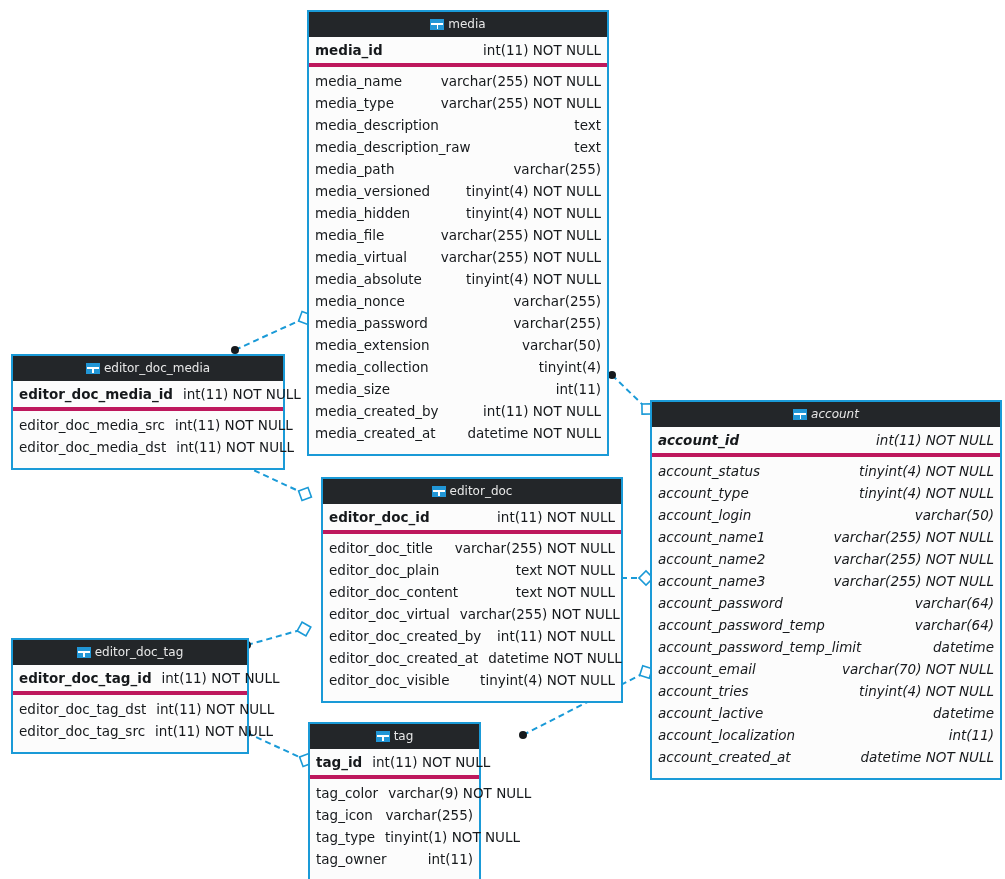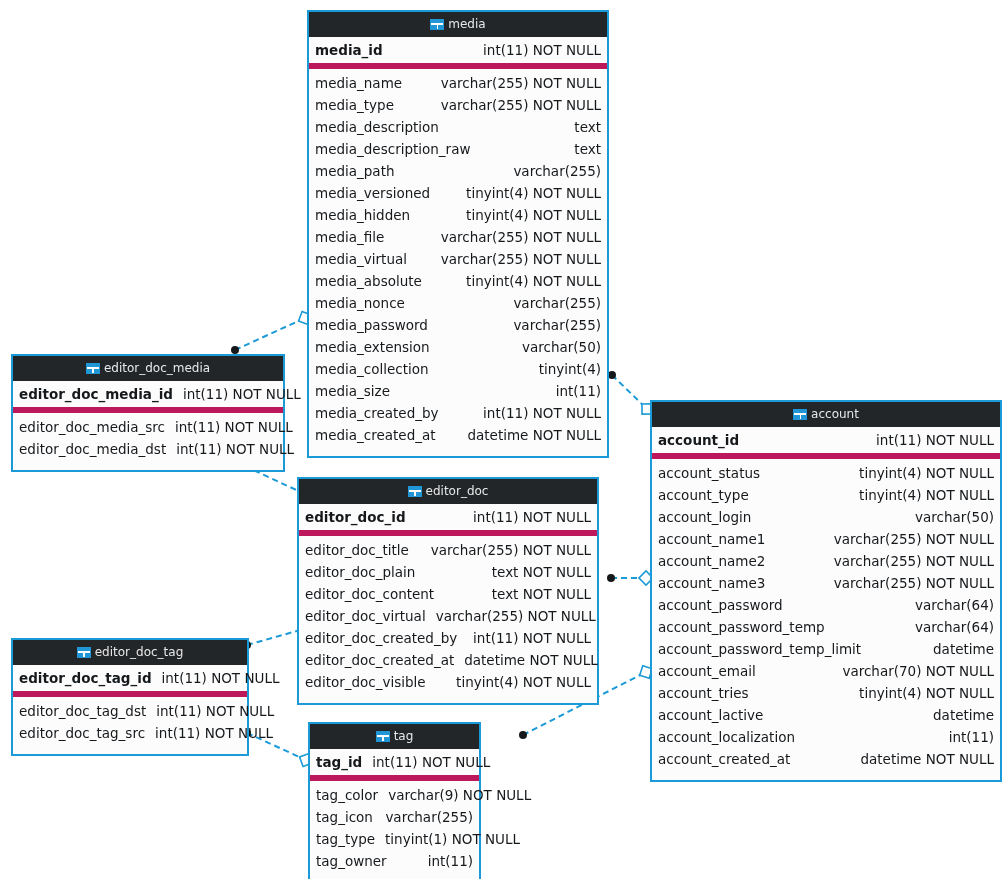--- a/index.html
+++ b/index.html
@@ -61,21 +61,21 @@
   }
   .table-icon::after {
     content: "";
     position: absolute;
     top: 3px; bottom: 0;
     left: 5.5px;
     width: 1.5px;
     background: #ffffff;
   }
   .pk-row {
-    border-bottom: 6px solid #be185d;
+    border-bottom: 4px solid #be185d;
   }
   .attrs {
     padding-top: 3px;
     padding-bottom: 10px;
   }
   .row {
     display: flex;
     justify-content: space-between;
     align-items: baseline;
     height: 22px;
@@ -234,21 +234,21 @@
         <div class="row">
           <span class="col-name">editor_doc_media_src</span>
           <span class="col-type">int(11) NOT NULL</span>
         </div>
         <div class="row">
           <span class="col-name">editor_doc_media_dst</span>
           <span class="col-type">int(11) NOT NULL</span>
         </div>
       </div>
     </div>
-    <div class="entity" style="left: 650px; top: 400px; width: 352px;">
+    <div class="entity" style="left: 650px; top: 400px; width: 352px; font-style: italic;">
       <div class="entity-header"><span class="table-icon"></span><span>account</span></div>
       <div class="pk-row">
         <div class="row">
           <span class="col-name">account_id</span>
           <span class="col-type">int(11) NOT NULL</span>
         </div>
       </div>
       <div class="attrs">
         <div class="row">
           <span class="col-name">account_status</span>
@@ -301,21 +301,21 @@
         <div class="row">
           <span class="col-name">account_localization</span>
           <span class="col-type">int(11)</span>
         </div>
         <div class="row">
           <span class="col-name">account_created_at</span>
           <span class="col-type">datetime NOT NULL</span>
         </div>
       </div>
     </div>
-    <div class="entity" style="left: 297px; top: 477px; width: 302px;">
+    <div class="entity" style="left: 321px; top: 477px; width: 302px;">
       <div class="entity-header"><span class="table-icon"></span><span>editor_doc</span></div>
       <div class="pk-row">
         <div class="row">
           <span class="col-name">editor_doc_id</span>
           <span class="col-type">int(11) NOT NULL</span>
         </div>
       </div>
       <div class="attrs">
         <div class="row">
           <span class="col-name">editor_doc_title</span>

